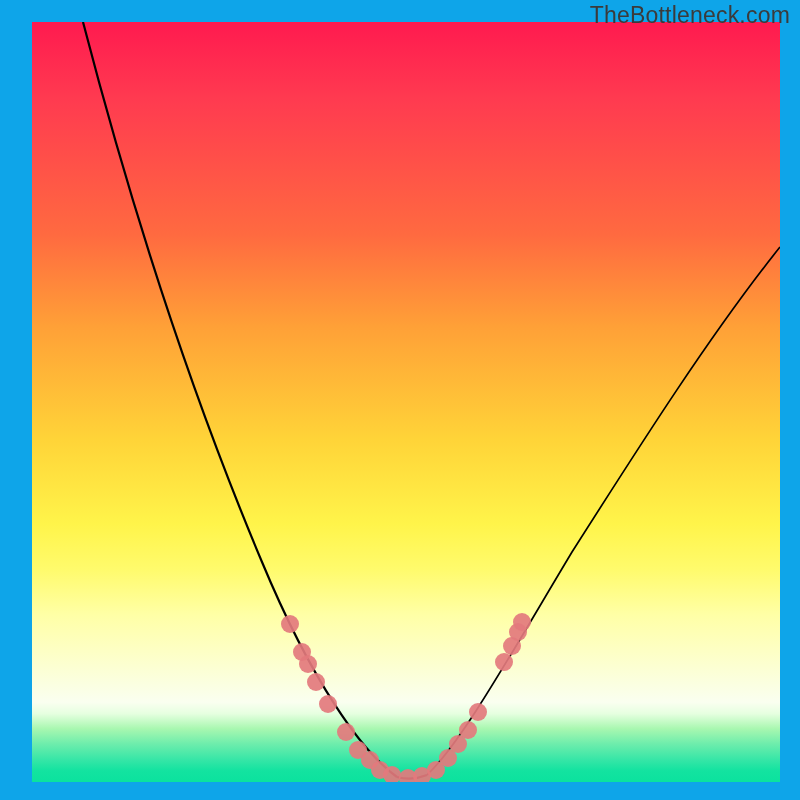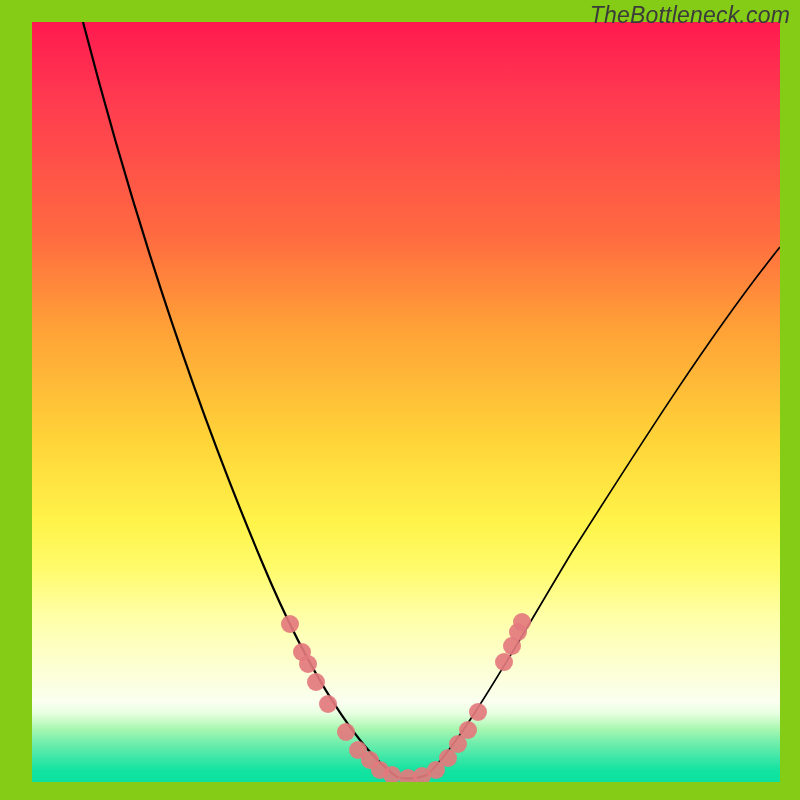--- a/index.html
+++ b/index.html
@@ -10,22 +10,21 @@
     overflow: hidden;
     background: #000;
     font-family: Arial, Helvetica, sans-serif;
   }
   .frame {
     position: absolute;
     left: 0;
     top: 0;
     width: 800px;
     height: 800px;
-    background: #84cc16;
-    font-style: italic;
+    background: #0ea5e9;
   }
   .plot {
     position: absolute;
     left: 32px;
     top: 22px;
     width: 748px;
     height: 760px;
     overflow: hidden;
   }
   .gradient {

